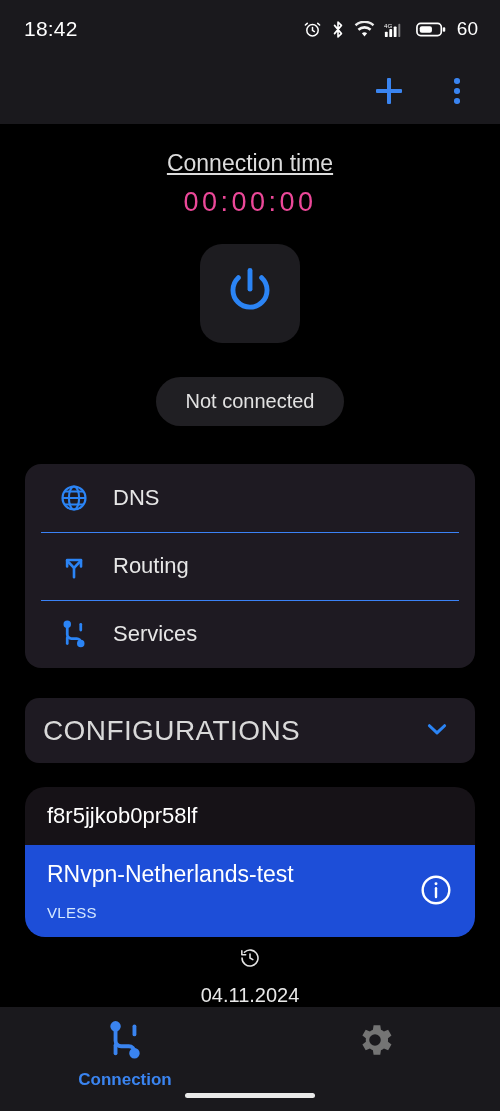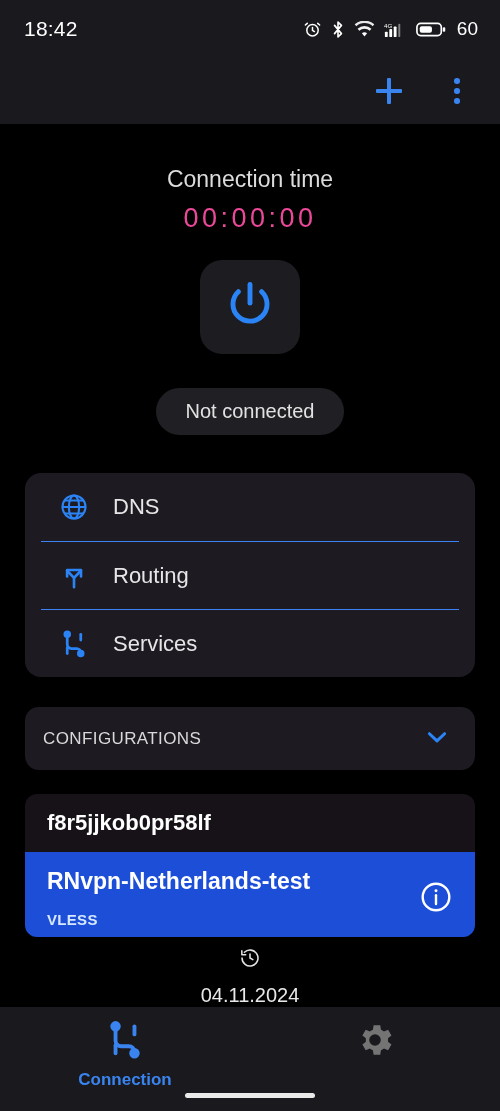--- a/index.html
+++ b/index.html
@@ -58,22 +58,22 @@
   .content {
     flex: 1 1 auto;
     background: #000;
     display: flex; flex-direction: column;
     align-items: center;
     overflow: hidden;
     position: relative;
   }
 
   .conn-time-label {
-    margin-top: 42px;
-    color: #dcdcdc; font-size: 23px; font-weight: 400;
+    margin-top: 26px;
+    color: #dcdcdc; font-size: 23px; font-weight: 400; text-decoration: underline;
   }
   .conn-time-value {
     margin-top: 10px;
     color: #ec4899; font-size: 27px; letter-spacing: 3.5px; font-weight: 400;
   }
 
   .power-btn {
     margin-top: 26px;
     width: 100px; height: 100px;
     background: #1d1c20;
@@ -115,29 +115,28 @@
   .config-header {
     margin-top: 30px;
     width: 450px; height: 66px;
     background: #1e1a22;
     border-radius: 14px;
     display: flex; align-items: center; justify-content: space-between;
     padding: 0 24px 0 18px;
     cursor: pointer;
   }
   .config-header-label {
-    color: #d9d9d9; font-size: 17px; letter-spacing: .4px; text-align: center;
+    color: #d9d9d9; font-size: 28px; letter-spacing: .4px; text-align: center;
   }
 
   .config-list {
     margin-top: 24px;
     width: 450px;
-    border-radius: 12px;
+    border-radius: 20px;
     overflow: hidden;
-    font-weight: bold;
   }
   .config-item {
     padding: 16px 22px;
     cursor: pointer;
     position: relative;
   }
   .config-item.plain { background: #161217; min-height: 58px; display: flex; align-items: center; }
   .config-item.selected { background: #1d4ed8; min-height: 94px; }
   .config-title { color: #ffffff; font-size: 22px; }
   .config-item.selected .config-title { font-size: 23px; }

